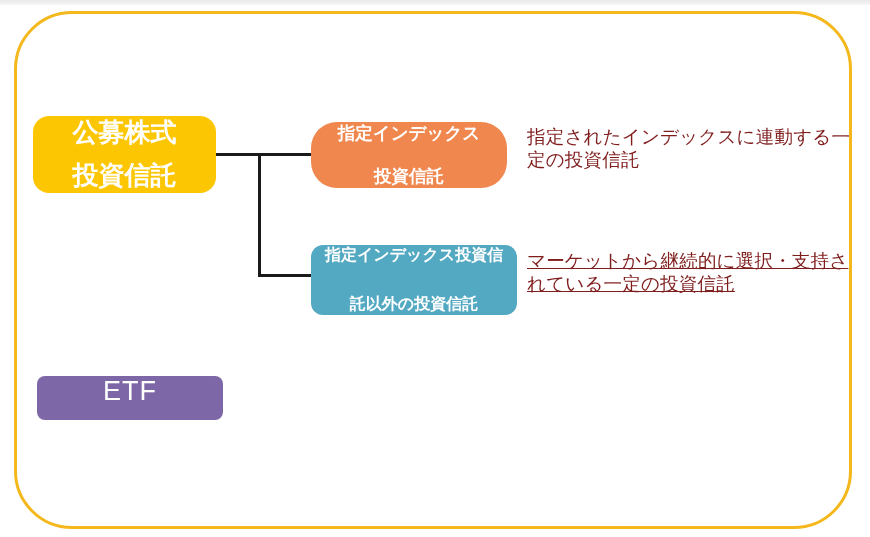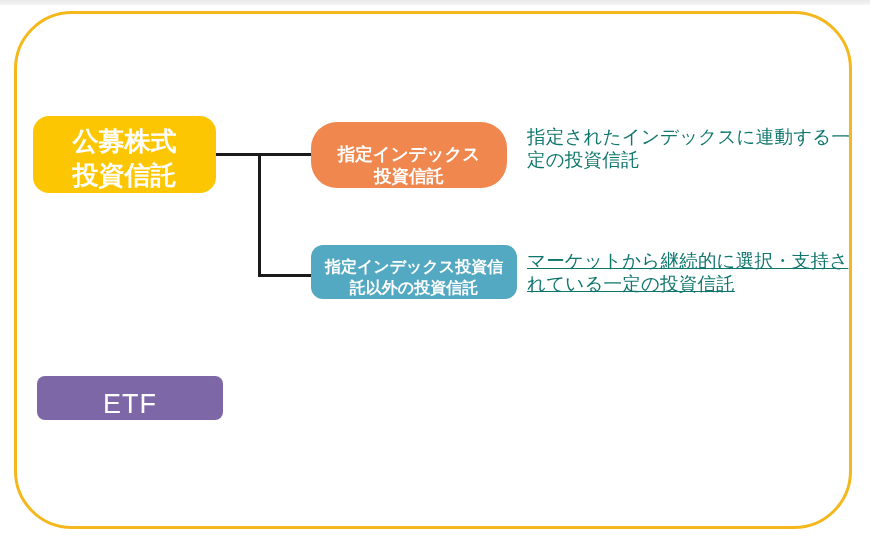--- a/index.html
+++ b/index.html
@@ -28,21 +28,21 @@
     border: 3px solid #f4b81c;
     border-radius: 58px;
     box-sizing: border-box;
     background: #ffffff;
   }
   .node {
     position: absolute;
     display: flex;
     flex-direction: column;
     align-items: center;
-    justify-content: flex-end;
+    justify-content: space-between;
     color: #ffffff;
     text-align: center;
     box-sizing: border-box;
   }
   .node-root {
     left: 33px; top: 116px;
     width: 183px; height: 77px;
     background: #fdc602;
     border-radius: 16px;
     font-size: 26px;
@@ -53,21 +53,21 @@
     left: 311px; top: 122px;
     width: 196px; height: 66px;
     background: #f0874e;
     border-radius: 26px;
     font-size: 17.5px;
     font-weight: bold;
     line-height: 1.3;
   }
   .node-teal {
     left: 311px; top: 245px;
-    width: 206px; height: 54px;
+    width: 206px; height: 70px;
     background: #54a9c2;
     border-radius: 12px;
     font-size: 16px;
     font-weight: bold;
     line-height: 1.3;
   }
   .node-etf {
     left: 37px; top: 376px;
     width: 186px; height: 44px;
     background: #7d67a6;
@@ -78,21 +78,21 @@
   }
   .connector {
     position: absolute;
     background: #1a1a1a;
   }
   .conn-h1 { left: 216px; top: 153px; width: 96px; height: 3px; }
   .conn-v  { left: 258px; top: 153px; width: 3px;  height: 124px; }
   .conn-h2 { left: 258px; top: 274px; width: 54px; height: 3px; }
   .desc {
     position: absolute;
-    color: #0f766e;
+    color: #7f1d1d;
     font-size: 18.5px;
     line-height: 1.22;
     font-weight: 500;
     letter-spacing: 0.2px;
   }
   .desc-orange { left: 527px; top: 126px; width: 326px; }
   .desc-teal   { left: 527px; top: 250px; width: 326px; text-decoration: underline; }
   .desc-etf    { left: 248px; top: 378px; width: 580px; white-space: nowrap; }
 </style>
 </head>

